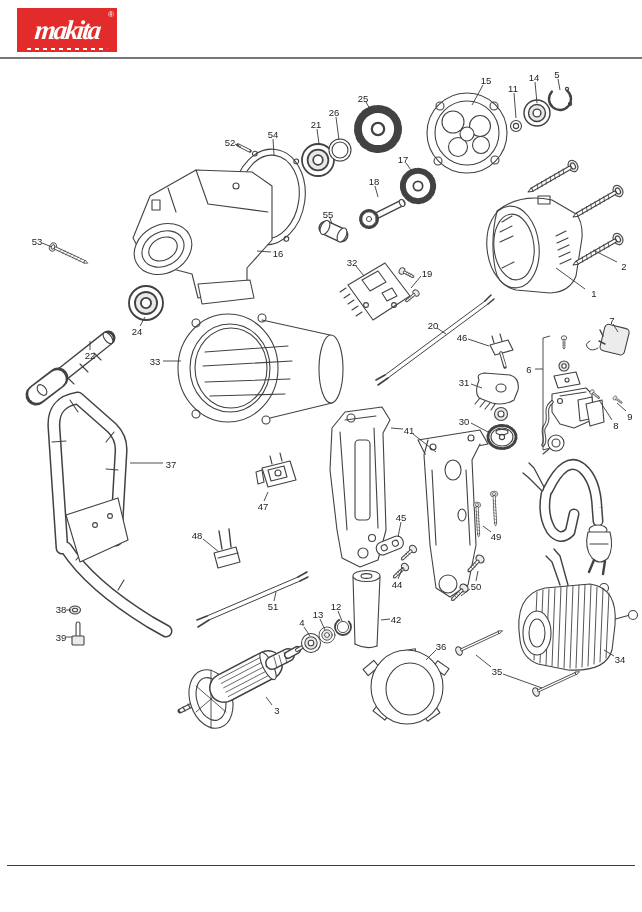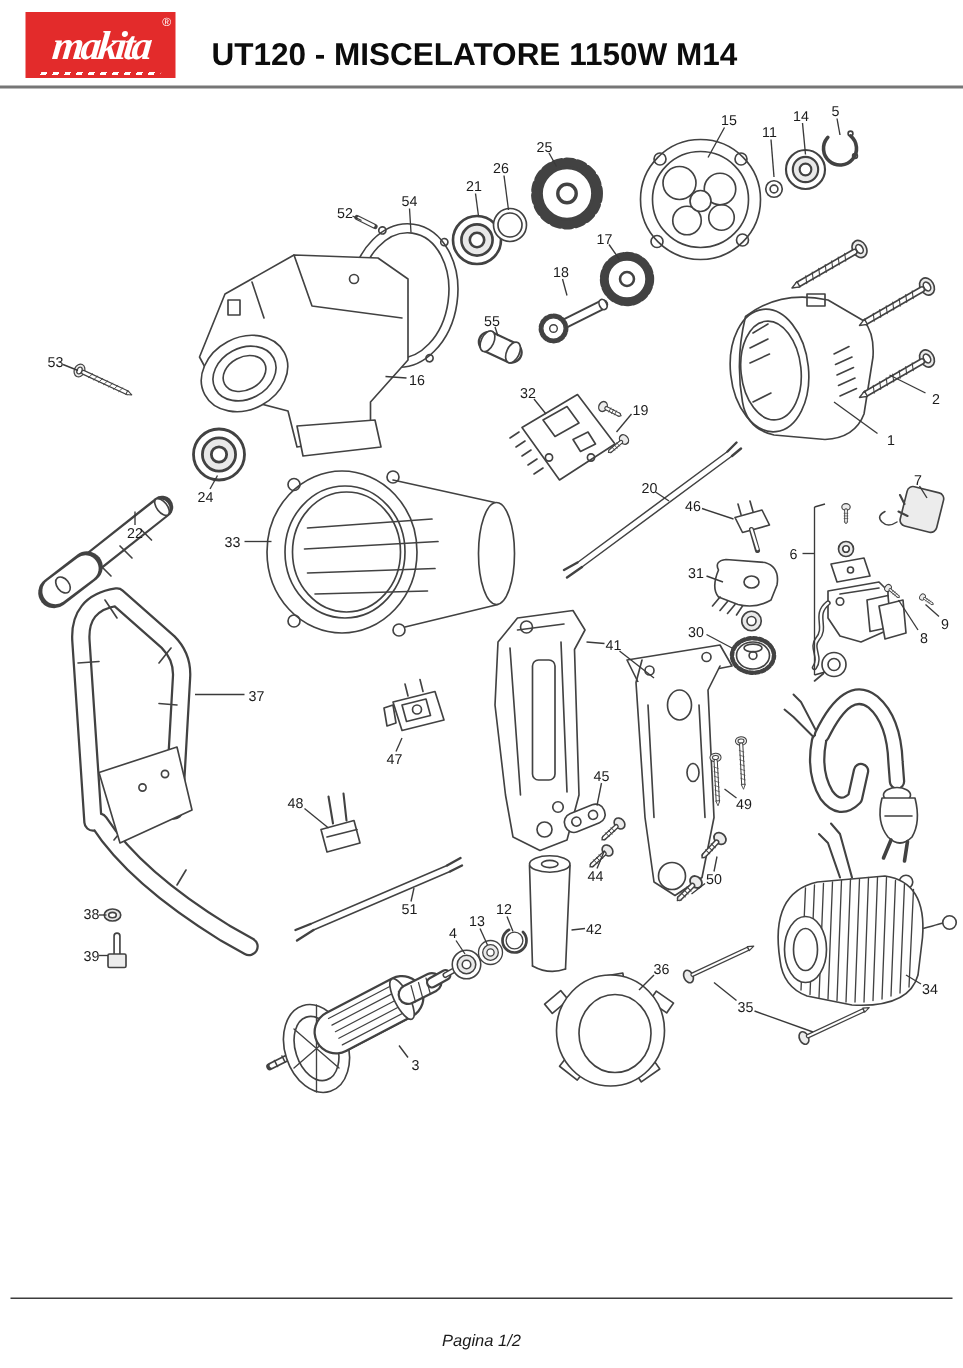--- a/index.html
+++ b/index.html
@@ -496,18 +496,16 @@
       <text x="273" y="137.5" class="callout">54</text>
       <line x1="330" y1="218" x2="332" y2="224" class="leader"></line>
       <text x="328" y="217.5" class="callout">55</text>
     </svg>
 
   <div class="logo-box">
     <span class="logo-text">makita</span>
     <span class="logo-reg">®</span>
     <span class="logo-ticks"></span>
   </div>
-  <div class="page-title">UT120 - MISCELATORE 1150W M14</div>
   <div class="header-rule"></div>
 
   <div class="footer-rule"></div>
-  <div class="footer-text">Pagina 1/2</div>
 </div>
 
 </body></html>

